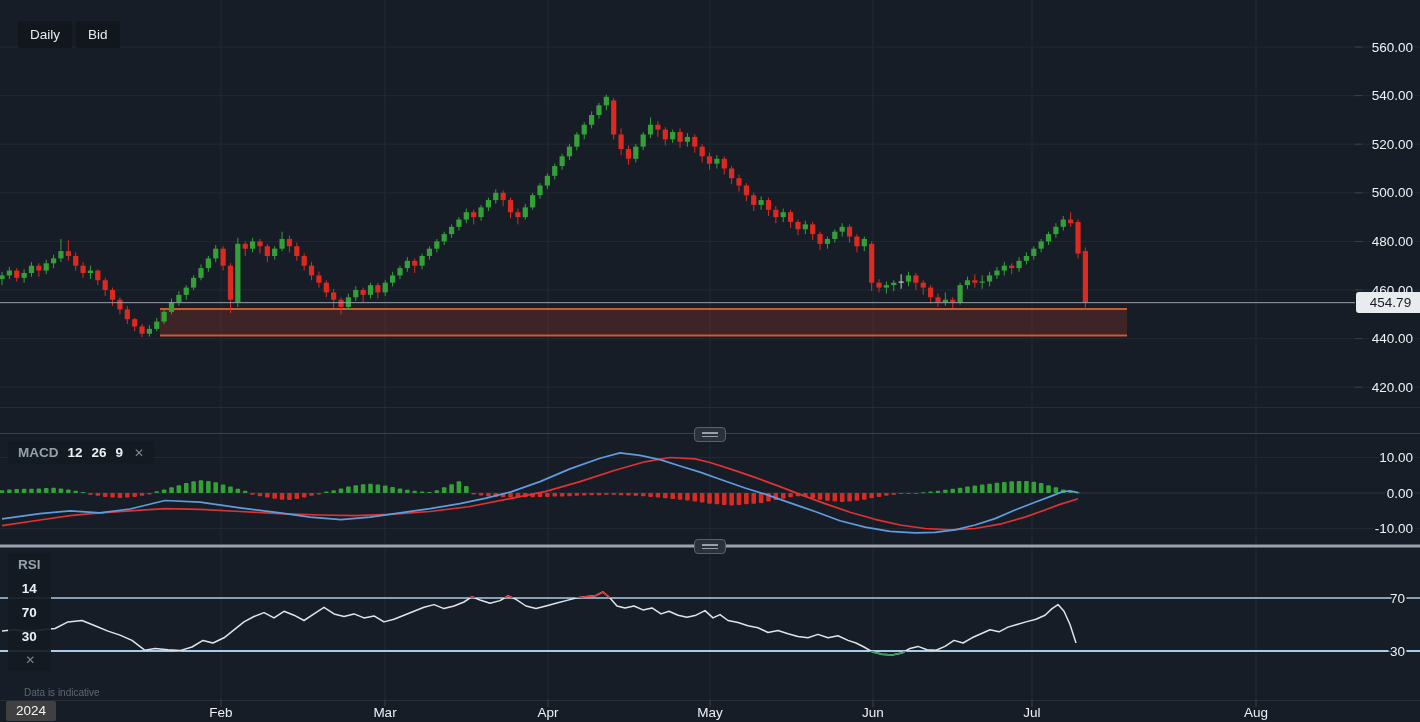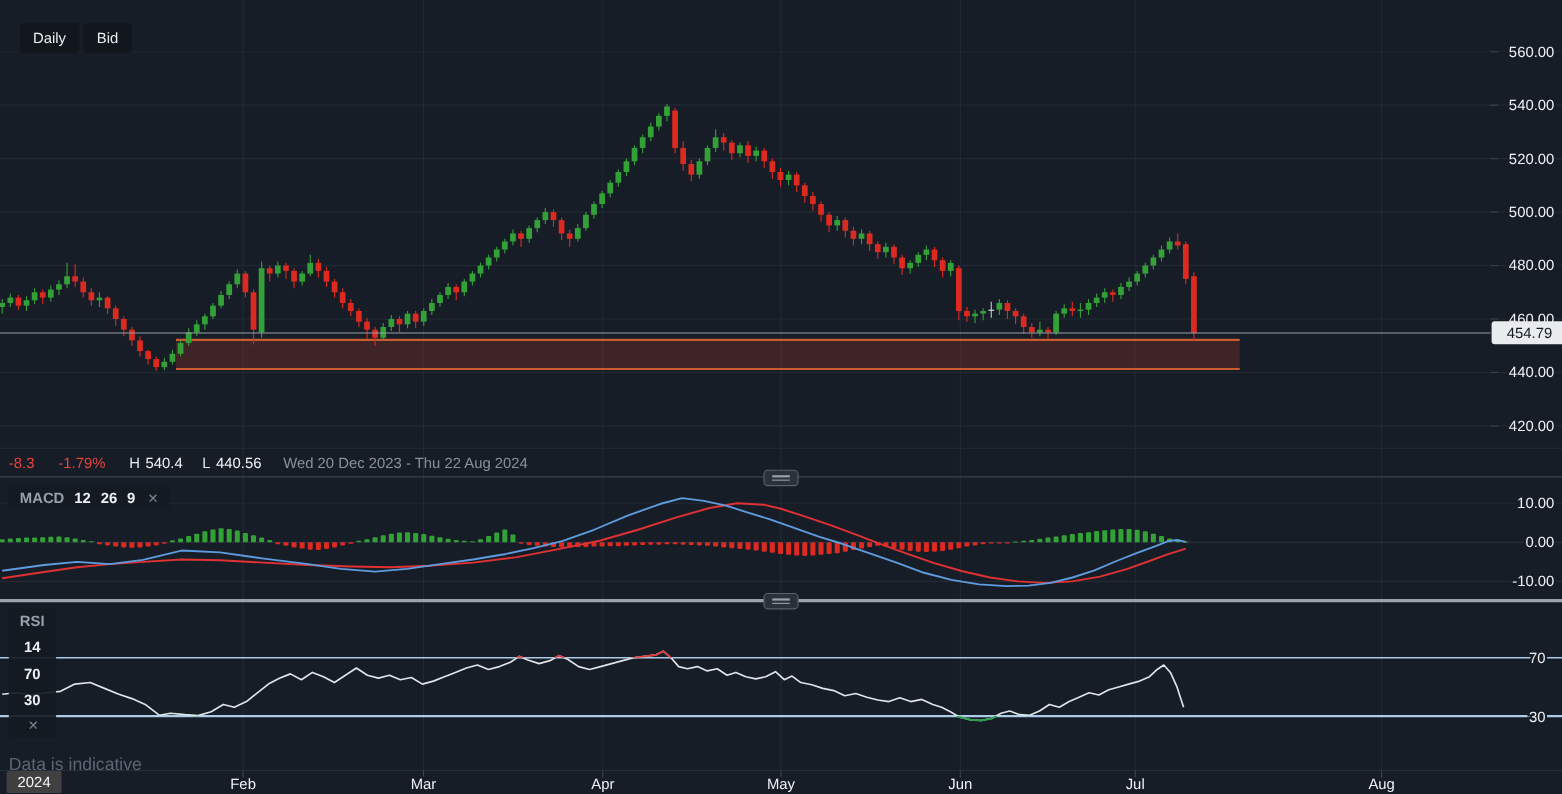--- a/index.html
+++ b/index.html
@@ -20,21 +20,21 @@
   .chip{position:absolute;left:8px;display:flex;align-items:center;gap:9px;
         background:rgba(20,26,34,0.92);border-radius:3px;padding:4px 10px;
         font-size:13.5px;z-index:4;cursor:default;}
   .chip .iname{color:#96a0ab;font-weight:bold;}
   .chip .iparam{color:#eef1f4;font-weight:bold;}
   .chip .iclose{color:#7a848f;font-size:12px;margin-left:2px;cursor:pointer;}
   .chip-macd{top:441px;} .chip-rsi{top:553px;flex-direction:column;}
   .pricetag{position:absolute;left:1356px;top:292px;width:69px;height:21px;line-height:21px;
             background:#e9ecee;color:#141b24;font-size:13.5px;text-align:center;
             border-radius:3px;z-index:6;}
-  .footnote{position:absolute;left:8px;top:687px;font-size:16px;color:#5c6672;z-index:4;}
+  .footnote{position:absolute;left:24px;top:687px;font-size:10px;color:#5c6672;z-index:4;}
   .yearchip{position:absolute;left:6px;top:701px;background:#404040;color:#f2f4f6;
             font-size:13.5px;padding:2px 10px 3px 10px;border-radius:2px;z-index:4;}
   .handle{position:absolute;left:694px;width:30px;height:13px;background:#2a313a;
           border:1px solid #59626c;border-radius:4px;z-index:7;cursor:row-resize;
           display:flex;flex-direction:column;justify-content:center;gap:2px;align-items:center;}
   .handle i{display:block;width:16px;height:1.5px;background:#98a1ab;}
   .handle-1{top:427px;} .handle-2{top:539px;}
 </style>
 </head>
 <body>
@@ -590,27 +590,20 @@
         <line x1="1256" y1="700" x2="1256" y2="707" stroke="#3a424c" stroke-width="1"></line>
         <text x="1256" y="717" text-anchor="middle" class="axlab">Aug</text>
       </g>
   </svg>
 
   <div class="toolbar">
     <button class="tfbtn">Daily</button>
     <button class="tfbtn">Bid</button>
   </div>
 
-  <div class="statusbar">
-    <span class="neg">-8.3</span>
-    <span class="neg sb-gap1">-1.79%</span>
-    <span class="sb-gap2 sb-key">H</span><span class="sb-val">540.4</span>
-    <span class="sb-gap3 sb-key">L</span><span class="sb-val">440.56</span>
-    <span class="daterange">Wed 20 Dec 2023 - Thu 22 Aug 2024</span>
-  </div>
 
   <div class="chip chip-macd">
     <span class="iname">MACD</span>
     <span class="iparam">12</span>
     <span class="iparam">26</span>
     <span class="iparam">9</span>
     <span class="iclose">✕</span>
   </div>
 
   <div class="chip chip-rsi">

